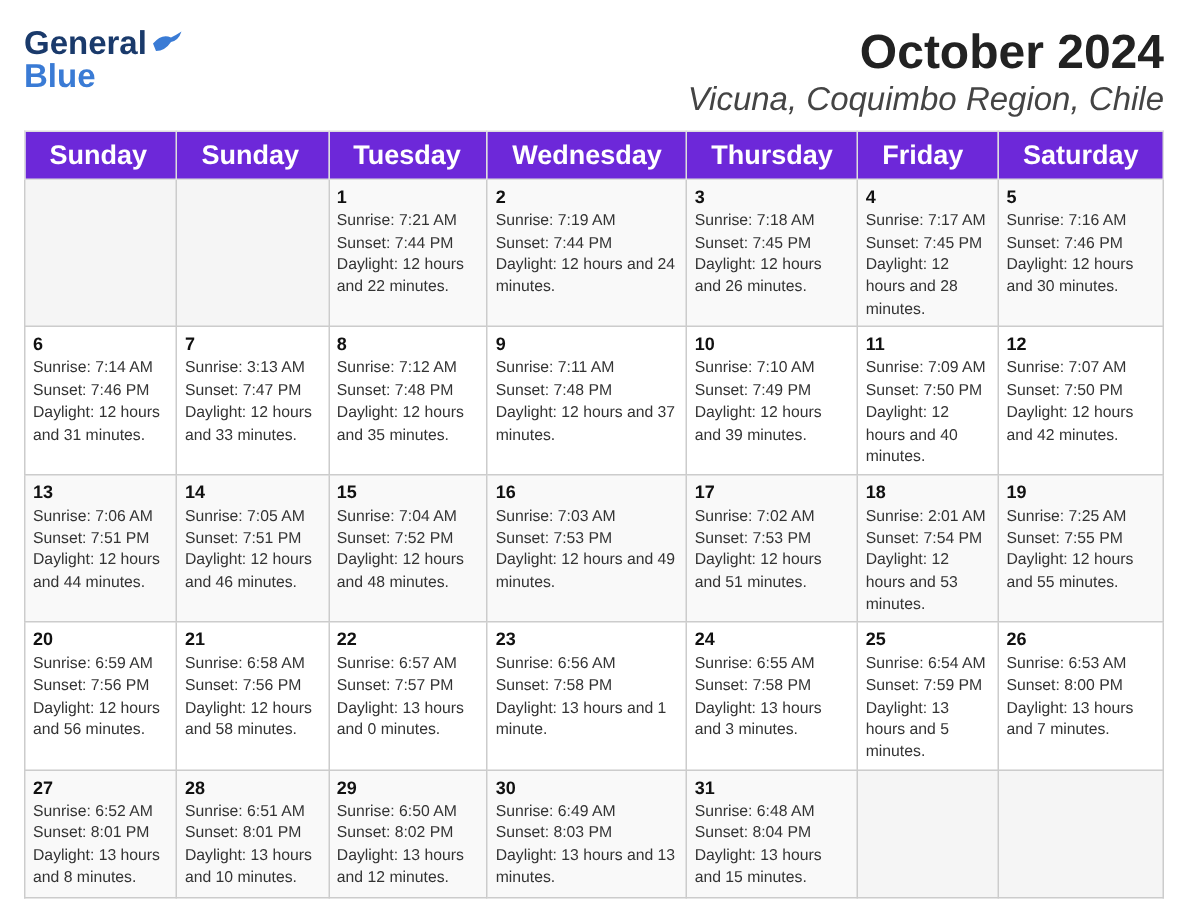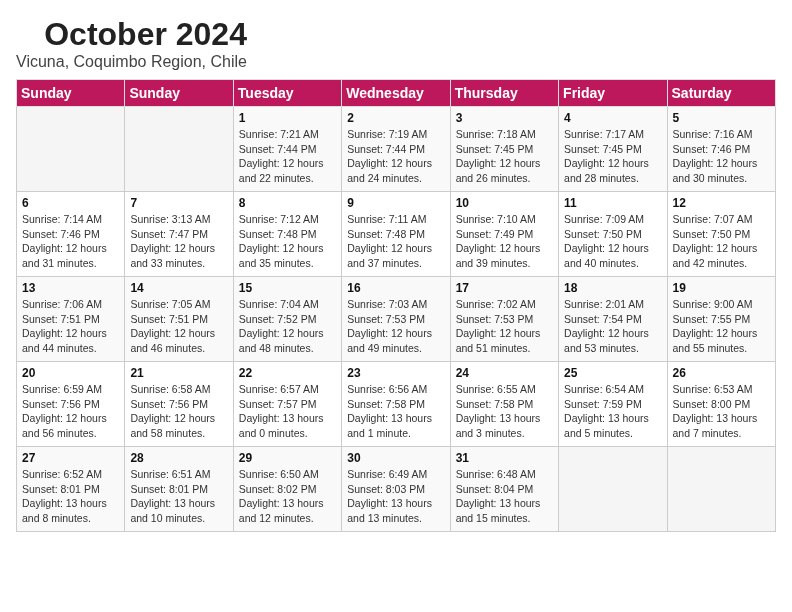--- a/index.html
+++ b/index.html
@@ -23,34 +23,35 @@
     }
     .title-block {
       text-align: right;
     }
     .month-title {
       font-size: 32px;
       font-weight: bold;
       color: #222;
     }
     .location-title {
-      font-size: 16px;
+      font-size: 22px;
       color: #444;
+      font-style: italic;
     }
     .calendar {
       width: 100%;
       border-collapse: collapse;
       font-size: 11px;
     }
     .calendar thead tr th {
-      background: #be185d;
+      background: #6d28d9;
       color: #fff;
-      padding: 5px 4px;
+      padding: 5px 16px;
       text-align: left;
-      font-size: 14px;
+      font-size: 18px;
       font-weight: bold;
       border: 1px solid #ddd;
     }
     .calendar tbody tr td {
       vertical-align: top;
       border: 1px solid #ccc;
       padding: 4px 5px;
       min-height: 80px;
       height: 85px;
       width: calc(100% / 7);
@@ -75,20 +76,29 @@
       line-height: 1.4;
     }
     .empty-cell {
       background: #f5f5f5 !important;
     }
   </style>
 </head>
 <body>
 
 <div class="header">
+  <div class="logo">
+    <div style="display:flex;align-items:center;gap:2px;">
+      <span style="font-size:22px;font-weight:bold;color:#1a3a6b;">General</span>
+      <svg width="22" height="18" viewBox="0 0 22 18">
+        <path d="M2,9 Q8,2 14,5 Q18,3 21,1 Q19,7 14,8 Q10,14 4,14 Z" fill="#3a7bd5"></path>
+      </svg>
+    </div>
+    <span style="font-size:22px;font-weight:bold;color:#3a7bd5;margin-top:-4px;">Blue</span>
+  </div>
   <div class="title-block">
     <div class="month-title">October 2024</div>
     <div class="location-title">Vicuna, Coquimbo Region, Chile</div>
   </div>
 </div>
 
 <table class="calendar">
   <thead>
     <tr>
       <th>Sunday</th>
@@ -211,21 +221,21 @@
           <div class="day-info">Daylight: 12 hours and 51 minutes.</div>
         </td>
         <td>
           <span class="day-num">18</span>
           <div class="day-info">Sunrise: 2:01 AM</div>
           <div class="day-info">Sunset: 7:54 PM</div>
           <div class="day-info">Daylight: 12 hours and 53 minutes.</div>
         </td>
         <td>
           <span class="day-num">19</span>
-          <div class="day-info">Sunrise: 9:00 AM</div>
+          <div class="day-info">Sunrise: 7:25 AM</div>
           <div class="day-info">Sunset: 7:55 PM</div>
           <div class="day-info">Daylight: 12 hours and 55 minutes.</div>
         </td>
       </tr>
       <tr>
         <td>
           <span class="day-num">20</span>
           <div class="day-info">Sunrise: 6:59 AM</div>
           <div class="day-info">Sunset: 7:56 PM</div>
           <div class="day-info">Daylight: 12 hours and 56 minutes.</div>

